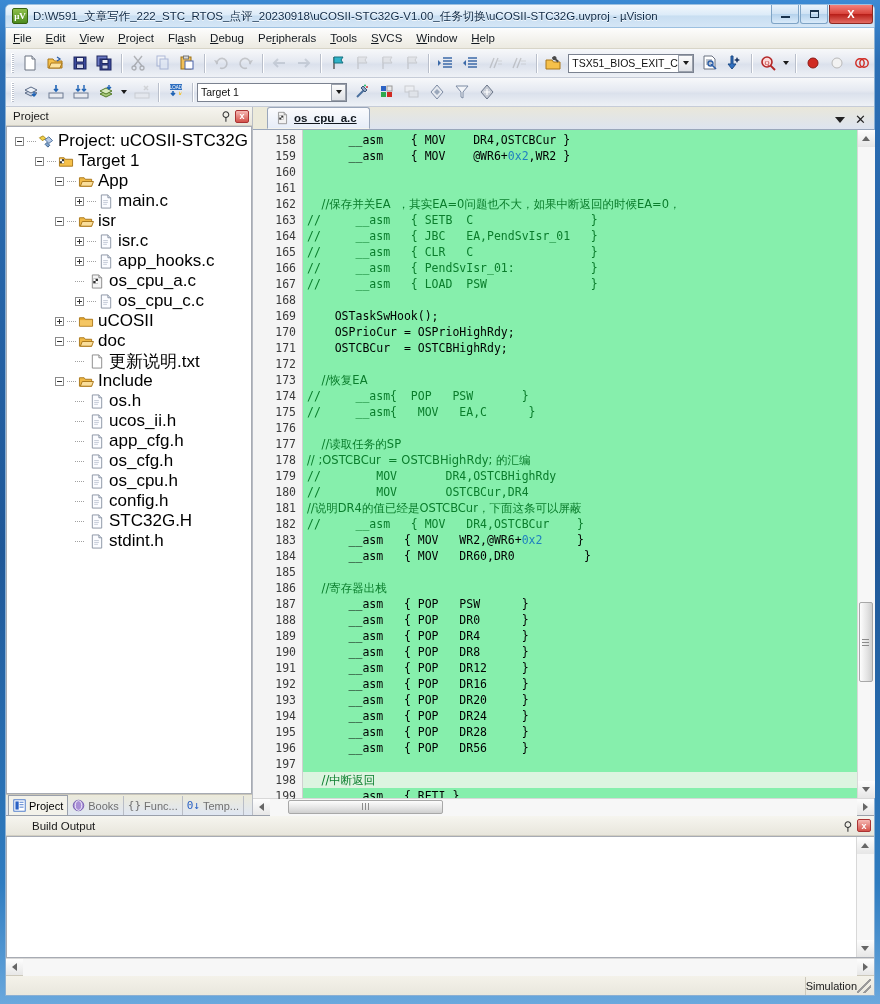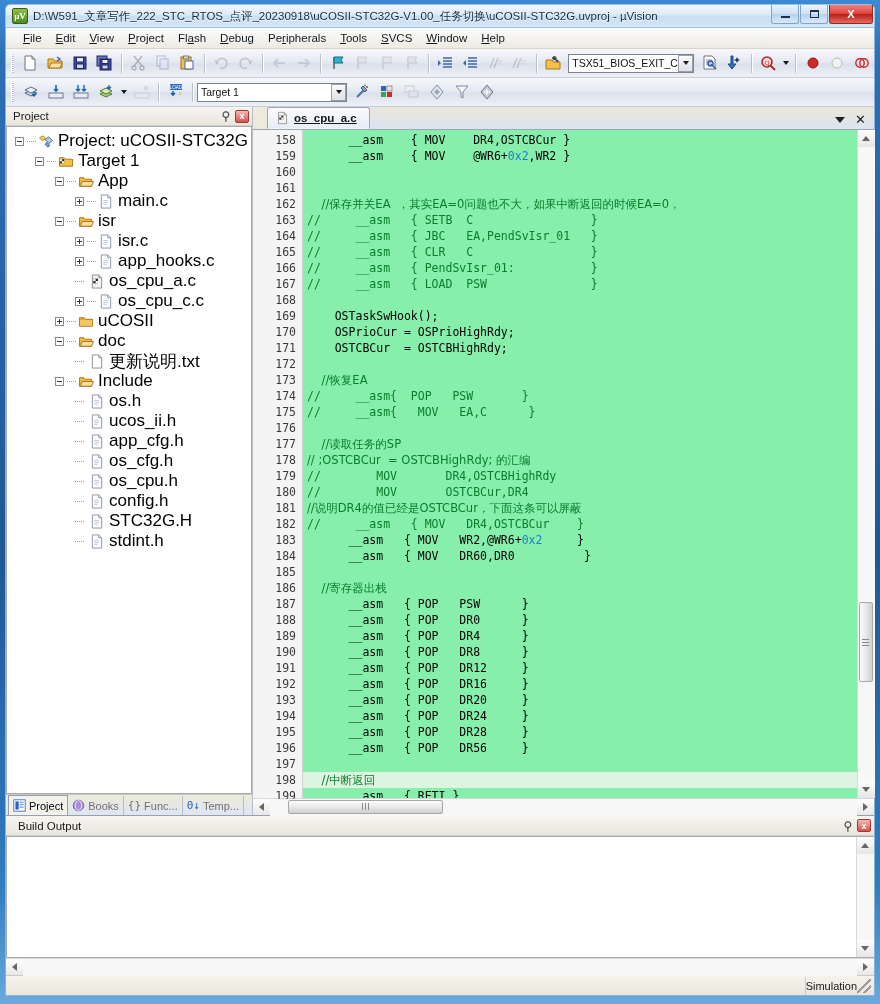--- a/index.html
+++ b/index.html
@@ -65,21 +65,20 @@
     border: 1px solid #8ab0d4;
     border-top: none;
     display: flex; flex-direction: column;
   }
 
   
   #menubar {
     height: 21px; display: flex; align-items: center;
     background: linear-gradient(to bottom, #fdfdfd, #eceae1);
     border-bottom: 1px solid #d8d5c8;
-    padding-left: 10px;
   }
   .menu-item {
     padding: 2px 7px; font-size: 11.5px; color: #12181f;
     font-family: "Liberation Sans", sans-serif;
   }
   .menu-item u { text-decoration: underline; }
 
   
   .toolbar {
     height: 29px; display: flex; align-items: center;
@@ -267,21 +266,21 @@
     background: linear-gradient(to bottom,#fdfdfd,#e3e3e3 60%,#cfcfcf);
     border:1px solid #a8a8a8; border-radius:2px;
     display:flex; align-items:center; justify-content:center; }
   .hsb .hthumb .grips { width: 7px; height: 7px;
     background: repeating-linear-gradient(to right,#8a8a8a 0 1px,transparent 1px 3px); }
 
   
   #build-panel { height: 160px; flex: none; display: flex; flex-direction: column;
     background: #f0efe7; border-top: 1px solid #9aa0ab; }
   #build-header {
-    height: 20px; display: flex; align-items: center; padding: 0 3px 0 12px;
+    height: 20px; display: flex; align-items: center; padding: 0 3px 0 26px;
     font-size: 11.5px; color: #1a1a1a;
     background: linear-gradient(to bottom,#f6f5ef,#e8e6dc);
     border-bottom: 1px solid #d2cfc3;
   }
   #build-header .spacer { flex: 1; }
   #build-body { flex: 1; display: flex; background: #fff; border: 1px solid #a7abb3; }
   #build-text { flex: 1; padding: 2px 4px; font-family: "DejaVu Sans Mono", monospace;
     font-size: 11.5px; color: #000; white-space: pre; overflow: hidden; }
 
   

